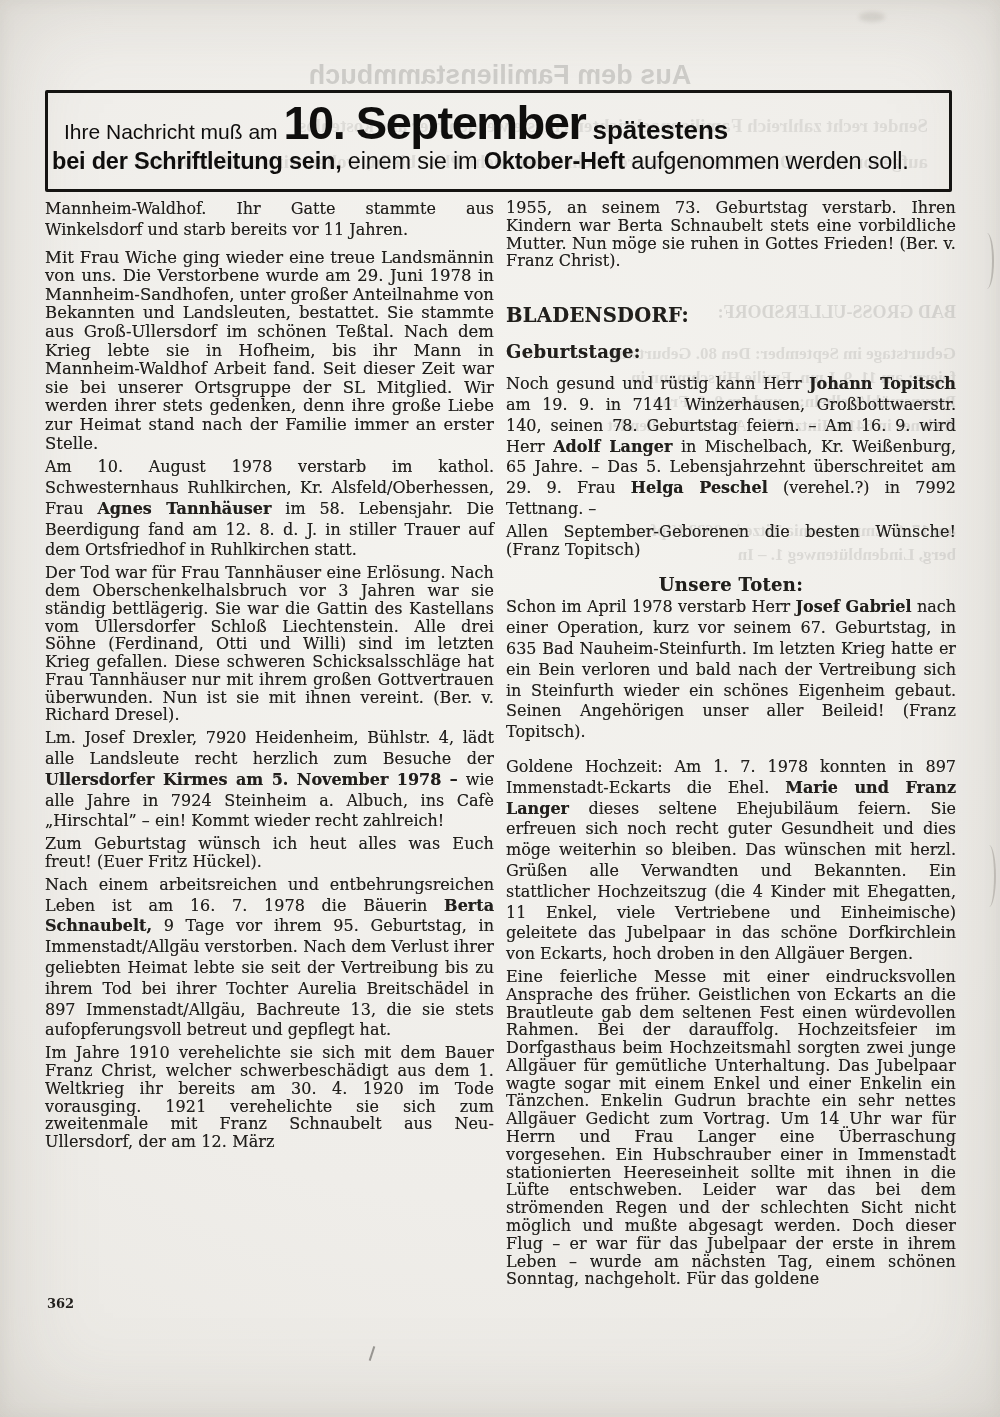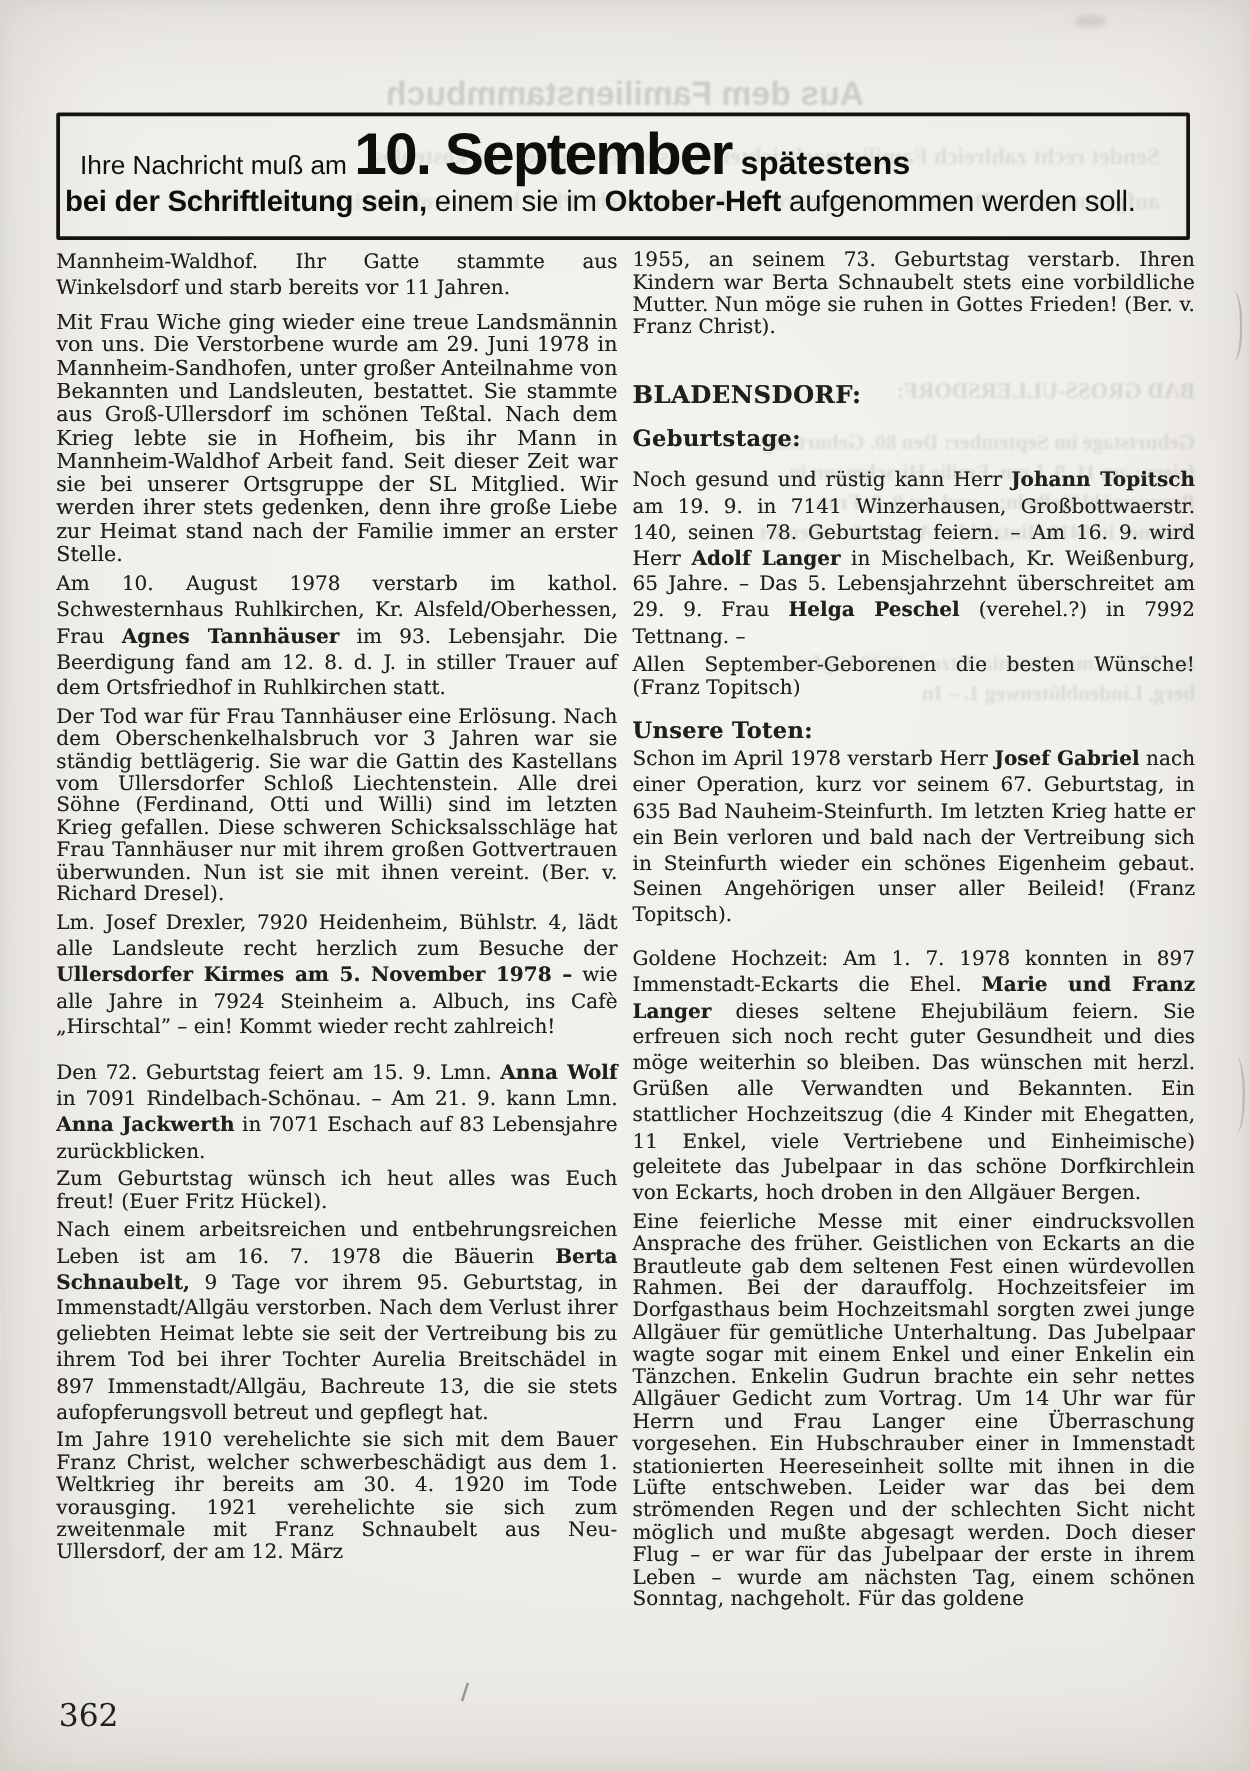--- a/index.html
+++ b/index.html
@@ -40,25 +40,25 @@
   .col p,.col h3{margin:0;padding:0;}
   .p-lg{font-size:16px;line-height:20.8px;}
   .p-md{font-size:16.5px;line-height:18.6px;}
   .p-sm{font-size:16px;line-height:17.8px;letter-spacing:.1px;}
   .heading{font-weight:bold;text-align:left;letter-spacing:.3px;}
   .h-lg{font-size:19.5px;}
   .h-md{font-size:18px;}
   .mt-2{margin-top:2px!important;}  .mt-3{margin-top:3px!important;}
   .mt-4{margin-top:4px!important;}  .mt-8{margin-top:8px!important;}
   .mt-12{margin-top:12px!important;}.mt-14{margin-top:14px!important;}
-  .mt-16{margin-top:16px!important;}.mt-30{margin-top:30px!important;}
+  .mt-16{margin-top:16px!important;text-align:center;}.mt-30{margin-top:30px!important;}
   .mt-34{margin-top:34px!important;}
 
-  .page-number{position:absolute;left:47px;top:1358px;font-size:25px;
-               font-weight:400;z-index:1;}
+  .page-number{position:absolute;left:47px;top:1296px;font-size:13px;
+               font-weight:700;z-index:1;}
 
   
   .ghost{
     position:absolute;transform:scaleX(-1);filter:blur(.7px);
     color:#6f6e6b;font-weight:bold;pointer-events:none;white-space:nowrap;
     font-family:"Liberation Serif",serif;z-index:0;overflow:hidden;
   }
   .ghost-headline{left:235px;top:60px;width:530px;text-align:center;
     font-size:27px;opacity:.26;font-family:"Liberation Sans",sans-serif;}
   .ghost-box-line{left:18px;width:862px;font-size:19px;opacity:.15;z-index:1;}
@@ -96,24 +96,23 @@
   <div class="notice-box">
     <div class="ghost ghost-box-line gb0">Sendet recht zahlreich Familiennachrichten ein, sie werden hier alle kostenlos</div>
     <div class="ghost ghost-box-line gb1">aufgenommen. / Damit uns für andere Nachrichten mehr Platz bleibt, wollen wir ab sofort bei den</div>
     <div class="notice-line notice-line1"><span class="sz-intro">Ihre Nachricht muß am </span><span class="b sz-date">10. September</span><span class="b sz-emph"> spätestens</span></div>
     <div class="notice-line notice-line2"><span class="b">bei der Schriftleitung sein,</span><span> einem sie im </span><span class="b">Oktober-Heft</span><span> aufgenommen werden soll.</span></div>
   </div>
 
   <div class="col col-left">
     <p class="p-lg"><span>Mannheim-Waldhof. Ihr Gatte stammte aus Winkelsdorf und starb bereits vor 11 Jahren.</span></p>
     <p class="p-md mt-8"><span>Mit Frau Wiche ging wieder eine treue Landsmännin von uns. Die Verstorbene wurde am 29. Juni 1978 in Mannheim-Sandhofen, unter großer Anteilnahme von Bekannten und Landsleuten, bestattet. Sie stammte aus Groß-Ullersdorf im schönen Teßtal. Nach dem Krieg lebte sie in Hofheim, bis ihr Mann in Mannheim-Waldhof Arbeit fand. Seit dieser Zeit war sie bei unserer Ortsgruppe der SL Mitglied. Wir werden ihrer stets gedenken, denn ihre große Liebe zur Heimat stand nach der Familie immer an erster Stelle.</span></p>
-    <p class="p-lg mt-4"><span>Am 10. August 1978 verstarb im kathol. Schwesternhaus Ruhlkirchen, Kr. Alsfeld/Oberhessen, Frau </span><span class="b">Agnes Tannhäuser</span><span> im 93. Lebensjahr. Die Beerdigung fand am 12. 8. d. J. in stiller Trauer auf dem Ortsfriedhof in Ruhlkirchen statt.</span></p>
+    <p class="p-lg mt-4"><span>Am 10. August 1978 verstarb im kathol. Schwesternhaus Ruhlkirchen, Kr. Alsfeld/Oberhessen, Frau </span><span class="b">Agnes Tannhäuser</span><span> im 58. Lebensjahr. Die Beerdigung fand am 12. 8. d. J. in stiller Trauer auf dem Ortsfriedhof in Ruhlkirchen statt.</span></p>
     <p class="p-sm mt-3"><span>Der Tod war für Frau Tannhäuser eine Erlösung. Nach dem Oberschenkelhalsbruch vor 3 Jahren war sie ständig bettlägerig. Sie war die Gattin des Kastellans vom Ullersdorfer Schloß Liechtenstein. Alle drei Söhne (Ferdinand, Otti und Willi) sind im letzten Krieg gefallen. Diese schweren Schicksalsschläge hat Frau Tannhäuser nur mit ihrem großen Gottvertrauen überwunden. Nun ist sie mit ihnen vereint. (Ber. v. Richard Dresel).</span></p>
     <p class="p-lg mt-4"><span>Lm. Josef Drexler, 7920 Heidenheim, Bühlstr. 4, lädt alle Landsleute recht herzlich zum Besuche der </span><span class="b">Ullersdorfer Kirmes am 5. November 1978 –</span><span> wie alle Jahre in 7924 Steinheim a. Albuch, ins Cafè „Hirschtal” – ein! Kommt wieder recht zahlreich!</span></p>
-    <p class="p-lg mt-16"><span>Den 72. Geburtstag feiert am 15. 9. Lmn. </span><span class="b">Anna Wolf</span><span> in 7091 Rindelbach-Schönau. – Am 21. 9. kann Lmn. </span><span class="b">Anna Jackwerth</span><span> in 7071 Eschach auf 83 Lebensjahre zurückblicken.</span></p>
     <p class="p-sm mt-3"><span>Zum Geburtstag wünsch ich heut alles was Euch freut! (Euer Fritz Hückel).</span></p>
     <p class="p-lg mt-4"><span>Nach einem arbeitsreichen und entbehrungsreichen Leben ist am 16. 7. 1978 die Bäuerin </span><span class="b">Berta Schnaubelt,</span><span> 9 Tage vor ihrem 95. Geburtstag, in Immenstadt/Allgäu verstorben. Nach dem Verlust ihrer geliebten Heimat lebte sie seit der Vertreibung bis zu ihrem Tod bei ihrer Tochter Aurelia Breitschädel in 897 Immenstadt/Allgäu, Bachreute 13, die sie stets aufopferungsvoll betreut und gepflegt hat.</span></p>
     <p class="p-sm mt-3"><span>Im Jahre 1910 verehelichte sie sich mit dem Bauer Franz Christ, welcher schwerbeschädigt aus dem 1. Weltkrieg ihr bereits am 30. 4. 1920 im Tode vorausging. 1921 verehelichte sie sich zum zweitenmale mit Franz Schnaubelt aus Neu-Ullersdorf, der am 12. März</span></p>
   </div>
 
   <div class="col col-right">
     <p class="p-sm"><span>1955, an seinem 73. Geburtstag verstarb. Ihren Kindern war Berta Schnaubelt stets eine vorbildliche Mutter. Nun möge sie ruhen in Gottes Frieden! (Ber. v. Franz Christ).</span></p>
     <h3 class="heading h-lg mt-34">BLADENSDORF:</h3>
     <h3 class="heading h-md mt-14">Geburtstage:</h3>
     <p class="p-lg mt-12"><span>Noch gesund und rüstig kann Herr </span><span class="b">Johann Topitsch</span><span> am 19. 9. in 7141 Winzerhausen, Großbottwaerstr. 140, seinen 78. Geburtstag feiern. – Am 16. 9. wird Herr </span><span class="b">Adolf Langer</span><span> in Mischelbach, Kr. Weißenburg, 65 Jahre. – Das 5. Lebensjahrzehnt überschreitet am 29. 9. Frau </span><span class="b">Helga Peschel</span><span> (verehel.?) in 7992 Tettnang. –</span></p>

